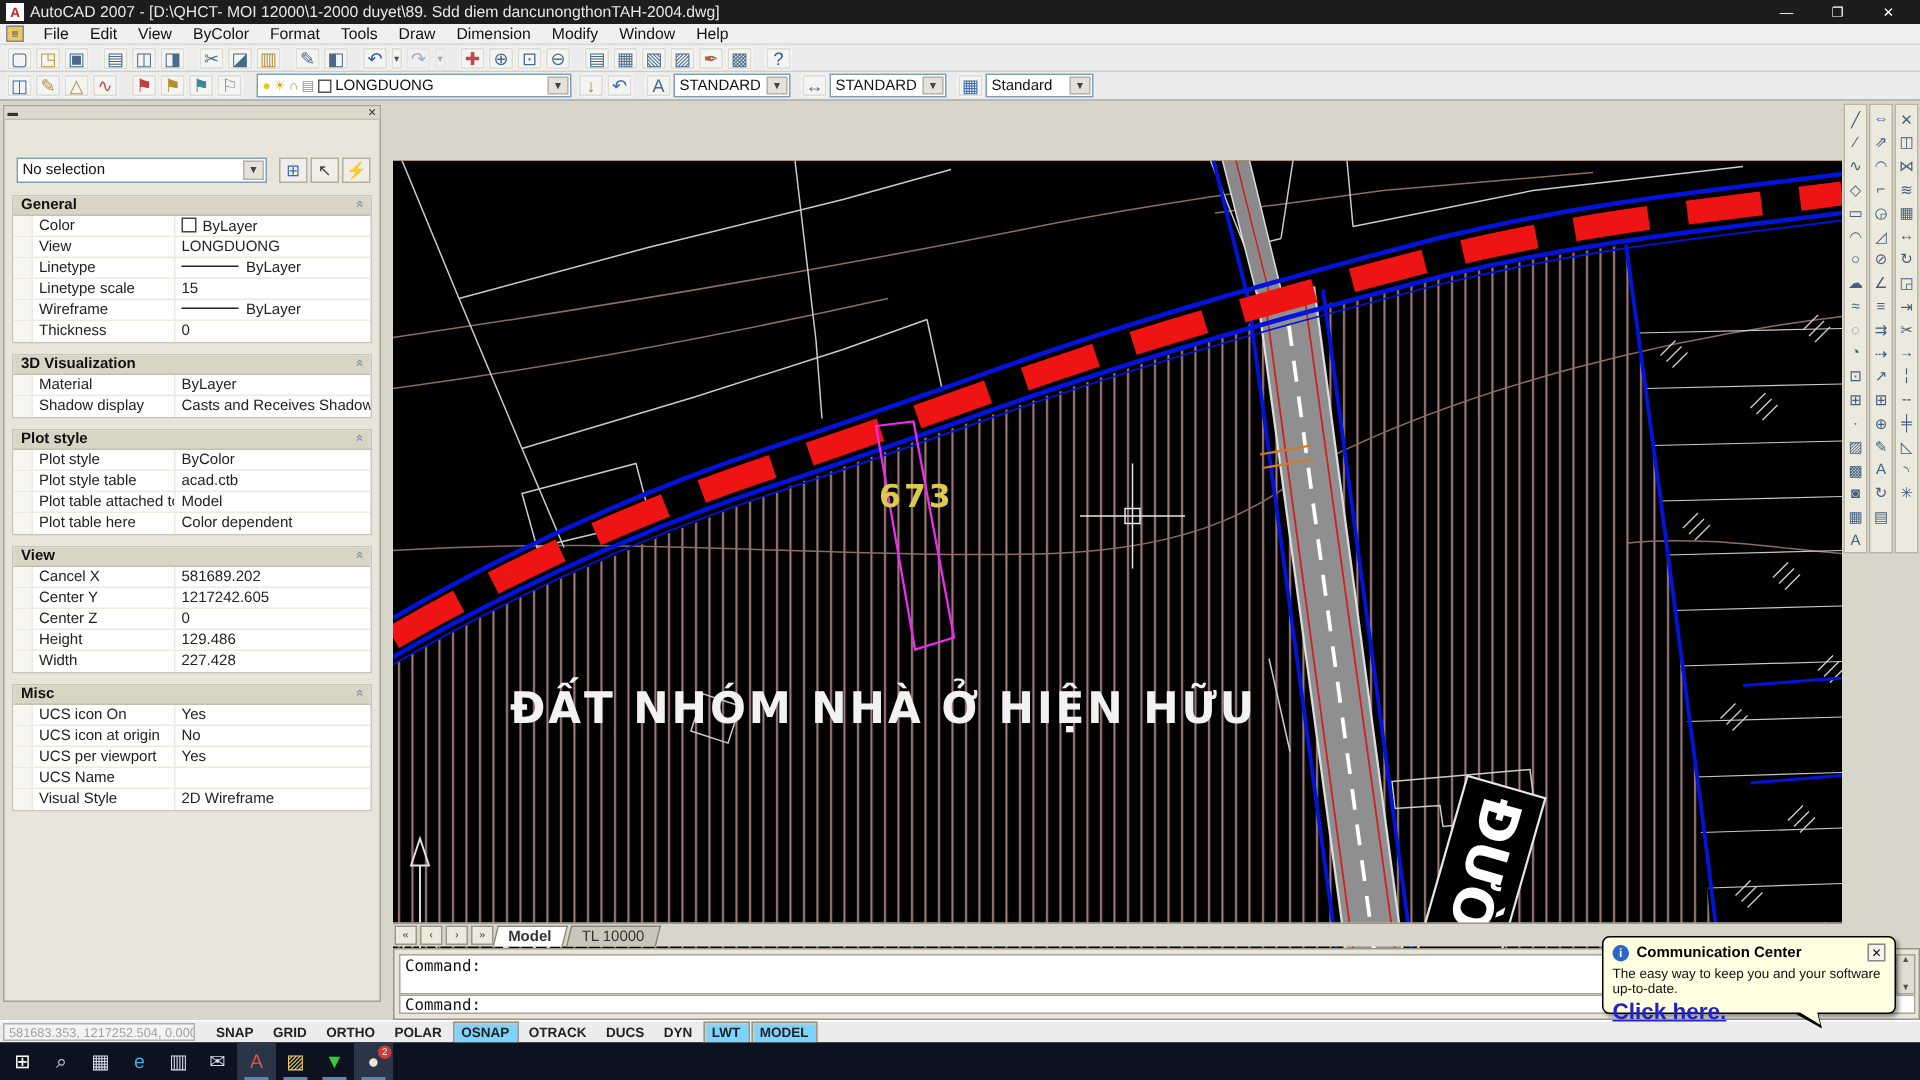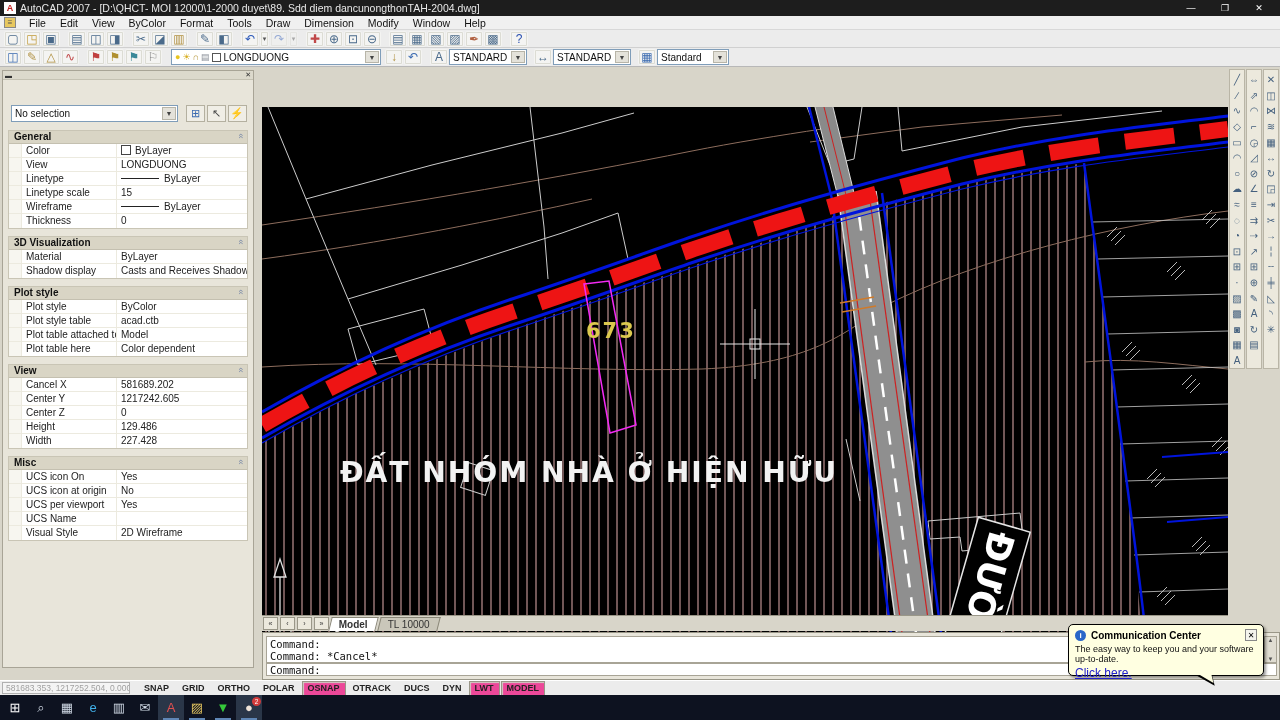--- a/index.html
+++ b/index.html
@@ -72,38 +72,38 @@
   #cmdwin { position:absolute; left:262px; top:565px; width:1018px; height:48px; background:#e8e5da; border:1px solid #9a9788; }
   #cmdhist { position:absolute; left:3px; top:3px; right:16px; height:27px; background:#fff; border:1px solid #a8a496; font-family:"DejaVu Sans Mono", monospace; font-size:10.5px; color:#111; padding:1px 3px; line-height:12px; }
   #cmdscroll { position:absolute; right:2px; top:3px; width:13px; height:27px; background:#e0ddd2; border:1px solid #a8a496; font-size:6px; color:#555; display:flex; flex-direction:column; justify-content:space-between; align-items:center; }
   #cmdprompt { position:absolute; left:3px; bottom:3px; right:2px; height:13px; background:#fff; border:1px solid #a8a496; font-family:"DejaVu Sans Mono", monospace; font-size:10.5px; color:#111; padding:0 3px; }
 
   
   #statusbar { position:absolute; left:0; top:680px; width:1280px; height:15px; background:#ececec; border-top:1px solid #fff; display:flex; align-items:center; }
   #coords { width:128px; height:12px; margin-left:2px; border:1px solid #b0b0b0; background:#f4f4f4; color:#a0a0a0; font-size:8.5px; line-height:11px; padding-left:3px; overflow:hidden; white-space:nowrap; }
   #toggles { display:flex; margin-left:8px; }
   .stgl { height:15px; padding:0 5px; font-size:9px; font-weight:bold; color:#222; line-height:12px; border:1px solid transparent; margin-right:1px; }
-  .stgl.on { border:1px solid #9a9788; background:#ec4899; box-shadow:inset 1px 1px 1px #cfcdc2;text-align:center; }
+  .stgl.on { border:1px solid #9a9788; background:#7dd3fc; box-shadow:inset 1px 1px 1px #cfcdc2;text-align:center; }
 
   
   #taskbar { position:absolute; left:0; top:695px; width:1280px; height:25px; background:#0d1220; display:flex; align-items:center; }
   .tkbtn { width:26px; height:25px; display:flex; align-items:center; justify-content:center; color:#e8e8e8; font-size:13px; position:relative; }
   .tkbtn.open::after { content:""; position:absolute; left:5px; right:5px; bottom:0; height:2px; background:#5f86b5; }
   .tkbtn.fg { background:#2a3648; }
   .tkbtn .badge { position:absolute; right:1px; top:2px; min-width:9px; height:9px; background:#d23b3b; color:#fff; border-radius:5px; font-size:6.5px; line-height:9px; text-align:center; padding:0 1px; }
   .tkbtn .badge:empty { display:none; }
 
   
   #balloon { position:absolute; left:1068px; top:624px; width:196px; height:52px; background:#ffffe1; border:1px solid #000; border-radius:5px; z-index:40; padding:4px 6px; box-shadow:2px 2px 3px rgba(0,0,0,.4); }
   #balloon .brow { display:flex; align-items:center; }
   #balloon .info { width:11px; height:11px; border-radius:6px; background:#2a67c8; color:#fff; font-size:8px; font-weight:bold; text-align:center; line-height:11px; margin-right:5px; }
   #balloon .btitle { font-weight:bold; font-size:10px; flex:1; }
   #balloon .bclose { width:12px; height:12px; border:1px solid #888; font-size:8px; text-align:center; line-height:11px; background:#f4f4ec; }
   #balloon .bbody { font-size:9px; margin-top:3px; color:#111; }
-  #balloon .blink { font-size:12px; color:#2222cc; text-decoration:underline; margin-top:2px; display:inline-block; }
+  #balloon .blink { font-size:15px; color:#2222cc; text-decoration:underline; margin-top:2px; display:inline-block;font-weight:bold; }
   #btailb { position:absolute; left:1196px; top:672px; width:0; height:0; border-top:16px solid #000; border-left:17px solid transparent; transform:rotate(-14deg); z-index:39; }
   #btail { position:absolute; left:1198px; top:671px; width:0; height:0; border-top:14px solid #ffffe1; border-left:14px solid transparent; transform:rotate(-14deg); z-index:41; }
 </style>
 </head>
 <body>
 
 <div id="root">
 
   <div id="titlebar">
     <span class="appicon">A</span>
@@ -592,21 +592,20 @@
 
       <span class="laytab on"><span>Model</span></span>
           <span class="laytab"><span>TL 10000</span></span>
         </span>
     </div>
 
     <div id="cmdwin">
       <div id="cmdhist">
 
       <div>Command:</div>
-          <div>Command: *Cancel*</div>
         </div>
       <div id="cmdscroll">
           <span>▲</span>
           <span>▼</span>
         </div>
       <div id="cmdprompt">Command:</div>
     </div>
   </div>
 
   <div id="statusbar">

